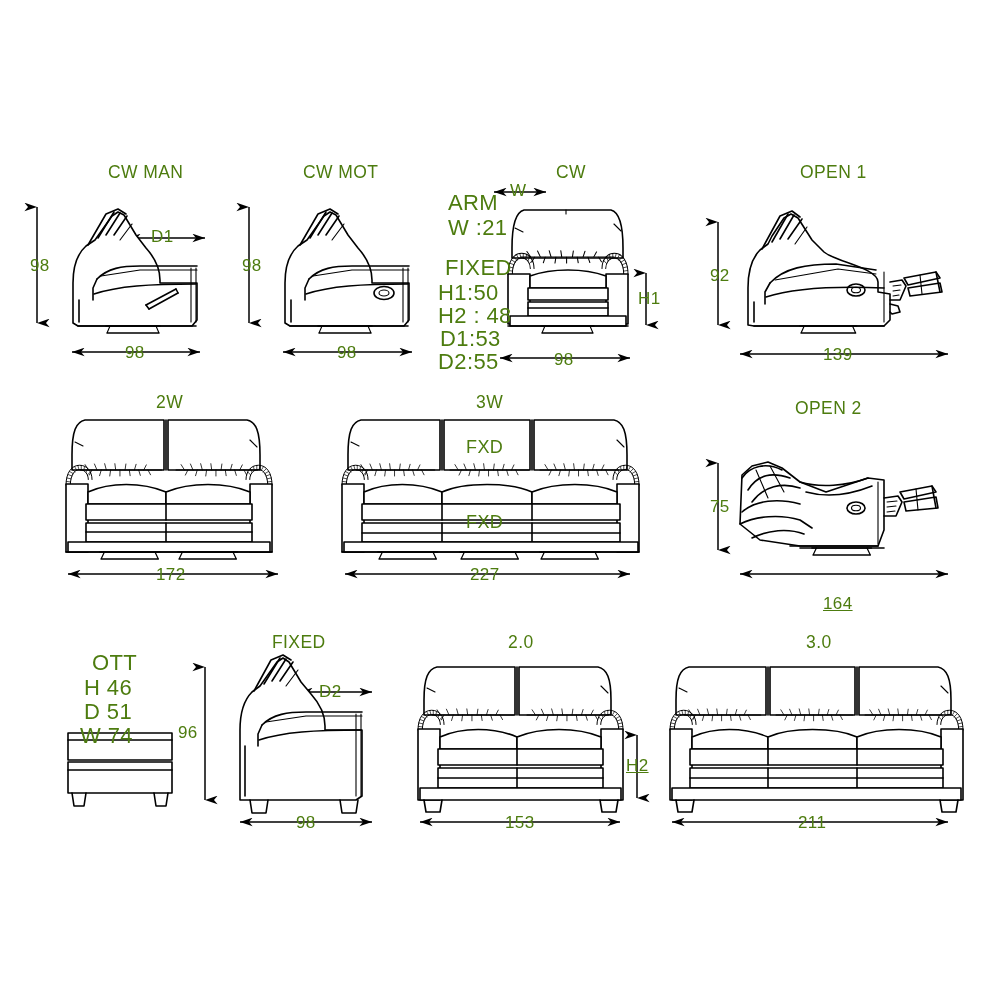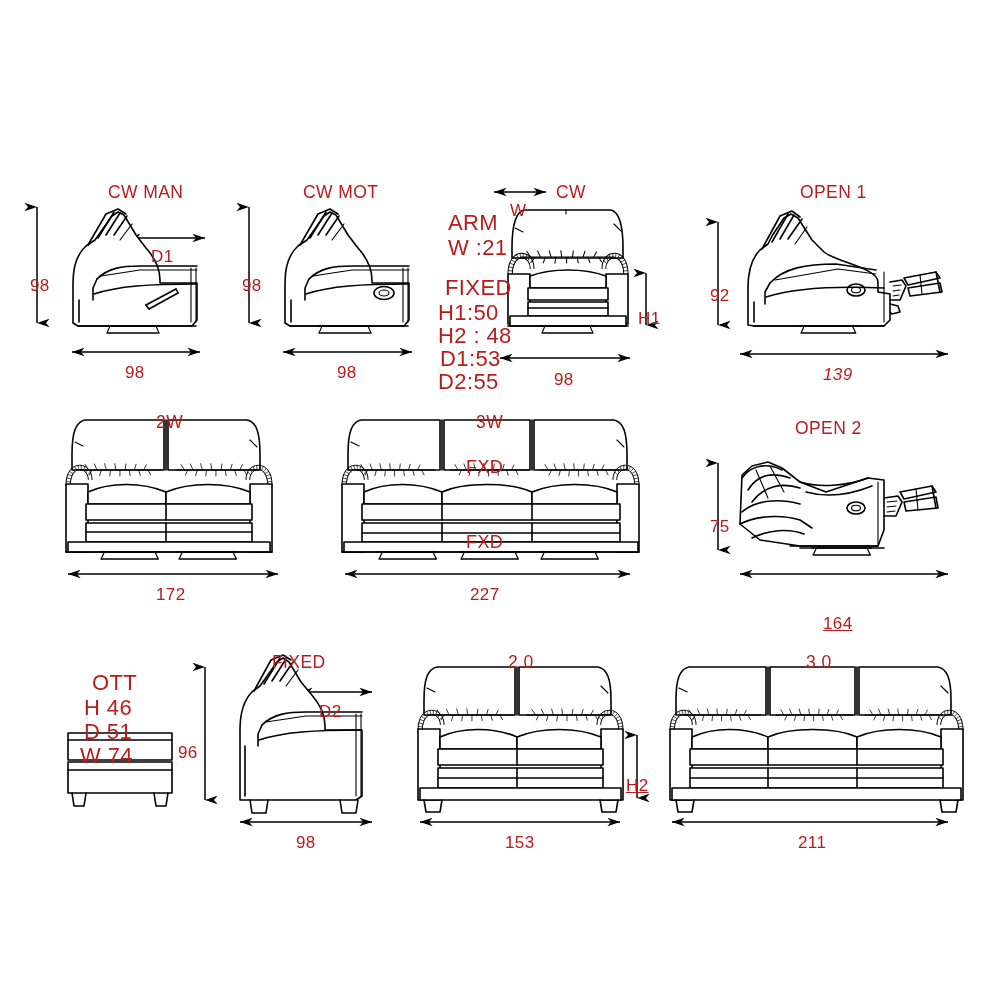--- a/index.html
+++ b/index.html
@@ -1,20 +1,20 @@
 <!DOCTYPE html>
 <html><head>
 <meta charset="utf-8">
 <style>
   html,body{margin:0;padding:0;background:#fff;}
   body{width:1000px;height:1000px;position:relative;
        font-family:"Liberation Sans","DejaVu Sans",sans-serif;
        color:#000;overflow:hidden;}
   #sheet{position:absolute;inset:0;width:1000px;height:1000px;}
-  .lbl{position:absolute;font-size:17px;letter-spacing:.4px;white-space:nowrap;color:#b91c1c;margin-top:20px;}
+  .lbl{position:absolute;font-size:17px;letter-spacing:.4px;white-space:nowrap;color:#4d7c0f;}
   .panel-title{font-size:17.5px;}
   .dim-num{font-size:17px;}
   .spec{font-size:22px;line-height:25px;}
   svg{display:block;}
   .ln{fill:none;stroke:#000;stroke-width:1.6;stroke-linejoin:round;stroke-linecap:round;}
   .ln-t{fill:none;stroke:#000;stroke-width:1.1;stroke-linecap:round;stroke-linejoin:round;}
   .dimln{fill:none;stroke:#000;stroke-width:1.5;}
   .fillw{fill:#fff;}
 </style>
 </head>
@@ -481,21 +481,21 @@
 <div class="lbl dim-num" style="left:151px;top:227px;">D1</div>
 
 <div class="lbl dim-num" style="left:242px;top:256px;">98</div>
 <div class="lbl dim-num" style="left:337px;top:343px;">98</div>
 
 <div class="lbl dim-num" style="left:510px;top:181px;">W</div>
 <div class="lbl dim-num" style="left:638px;top:289px;">H1</div>
 <div class="lbl dim-num" style="left:554px;top:350px;">98</div>
 
 <div class="lbl dim-num" style="left:710px;top:266px;">92</div>
-<div class="lbl dim-num" style="left:823px;top:345px;font-style:italic;">139</div>
+<div class="lbl dim-num" style="left:823px;top:345px;">139</div>
 
 <div class="lbl spec" style="left:448px;top:190px;">ARM</div>
 <div class="lbl spec" style="left:448px;top:215px;">W :21</div>
 <div class="lbl spec" style="left:445px;top:255px;">FIXED</div>
 <div class="lbl spec" style="left:438px;top:280px;text-align:right;">H1:50</div>
 <div class="lbl spec" style="left:438px;top:303px;">H2 : 48</div>
 <div class="lbl spec" style="left:440px;top:326px;">D1:53</div>
 <div class="lbl spec" style="left:438px;top:349px;">D2:55</div>
 
 <div class="lbl panel-title" style="left:156px;top:392px;">2W</div>

